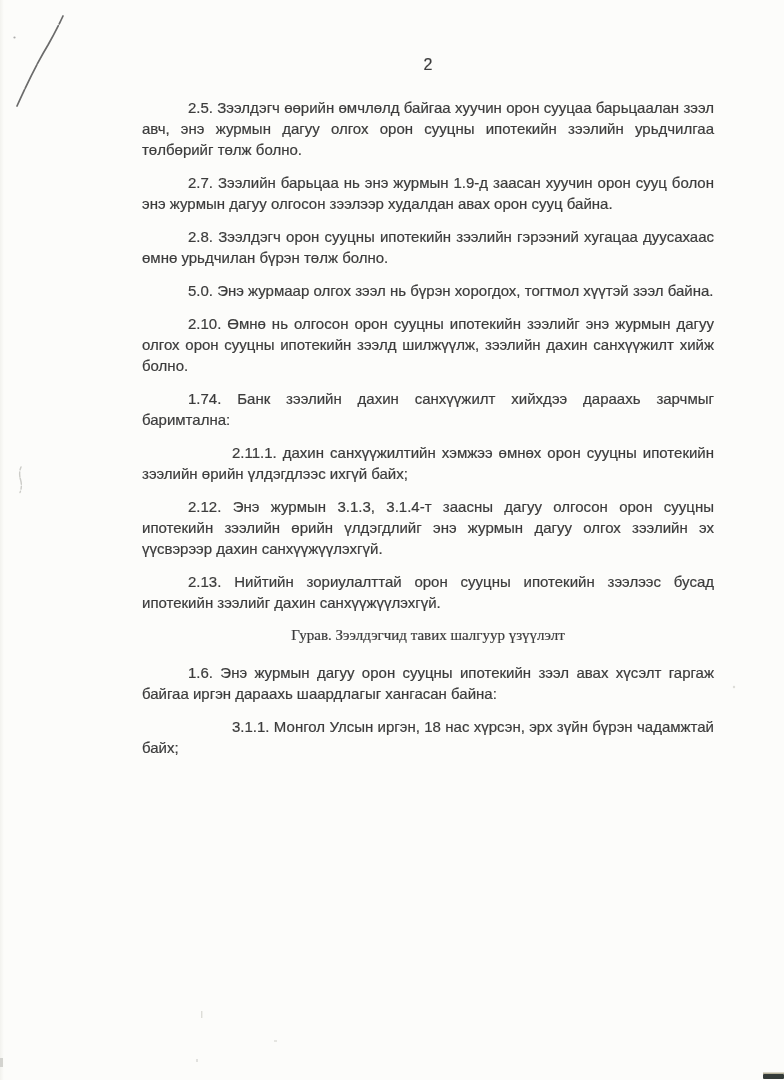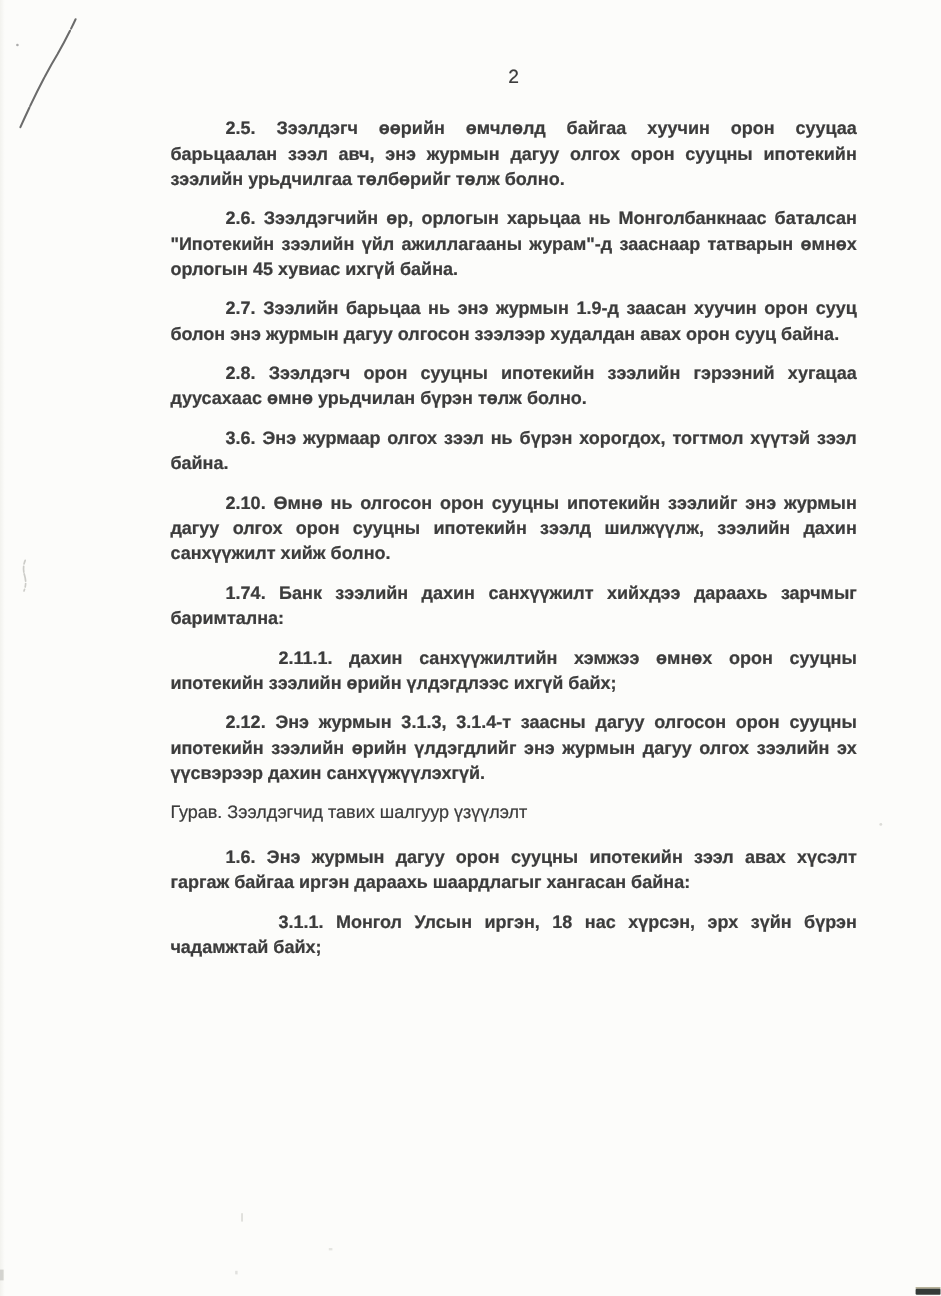--- a/index.html
+++ b/index.html
@@ -22,51 +22,51 @@
     -webkit-text-stroke:0.2px #3c3c3c;
   }
   .pagenum{
     text-align:center;
     margin:0 0 22px 0;
     font-size:16px;
   }
   .para{
     margin:12px 0 0 0;
     text-indent:46px;
-    font-weight:bold;
   }
   .para.sub{
     text-indent:90px;
   }
   .heading{
     margin:12px 0 16px 0;
-    text-align:left;
+    text-align:center;
     text-indent:0;
+    font-family:Liberation Serif, serif;
   }
   .marks{
     position:absolute;inset:0;
     pointer-events:none;
   }
 </style>
 </head>
 <body>
 
 <div class="sheet">
 
   <div class="doc">
     <div class="pagenum">2</div>
     <p class="para">2.5. Зээлдэгч өөрийн өмчлөлд байгаа хуучин орон сууцаа барьцаалан зээл авч, энэ журмын дагуу олгох орон сууцны ипотекийн зээлийн урьдчилгаа төлбөрийг төлж болно.</p>
-    <p class="para">2.6. Зээлдэгчийн өр, орлогын харьцаа нь Монголбанкнаас баталсан "Ипотекийн зээлийн үйл ажиллагааны журам"-д зааснаар татварын өмнөх орлогын 45 хувиас ихгүй байна.</p>
     <p class="para">2.7. Зээлийн барьцаа нь энэ журмын 1.9-д заасан хуучин орон сууц болон энэ журмын дагуу олгосон зээлээр худалдан авах орон сууц байна.</p>
     <p class="para">2.8. Зээлдэгч орон сууцны ипотекийн зээлийн гэрээний хугацаа дуусахаас өмнө урьдчилан бүрэн төлж болно.</p>
-    <p class="para">3.6. Энэ журмаар олгох зээл нь бүрэн хорогдох, тогтмол хүүтэй зээл байна.</p>
+    <p class="para">5.0. Энэ журмаар олгох зээл нь бүрэн хорогдох, тогтмол хүүтэй зээл байна.</p>
     <p class="para">2.10. Өмнө нь олгосон орон сууцны ипотекийн зээлийг энэ журмын дагуу олгох орон сууцны ипотекийн зээлд шилжүүлж, зээлийн дахин санхүүжилт хийж болно.</p>
     <p class="para">1.74. Банк зээлийн дахин санхүүжилт хийхдээ дараахь зарчмыг баримтална:</p>
     <p class="para sub">2.11.1. дахин санхүүжилтийн хэмжээ өмнөх орон сууцны ипотекийн зээлийн өрийн үлдэгдлээс ихгүй байх;</p>
     <p class="para">2.12. Энэ журмын 3.1.3, 3.1.4-т заасны дагуу олгосон орон сууцны ипотекийн зээлийн өрийн үлдэгдлийг энэ журмын дагуу олгох зээлийн эх үүсвэрээр дахин санхүүжүүлэхгүй.</p>
+    <p class="para">2.13. Нийтийн зориулалттай орон сууцны ипотекийн зээлээс бусад ипотекийн зээлийг дахин санхүүжүүлэхгүй.</p>
     <p class="heading">Гурав. Зээлдэгчид тавих шалгуур үзүүлэлт</p>
     <p class="para">1.6. Энэ журмын дагуу орон сууцны ипотекийн зээл авах хүсэлт гаргаж байгаа иргэн дараахь шаардлагыг хангасан байна:</p>
     <p class="para sub">3.1.1. Монгол Улсын иргэн, 18 нас хүрсэн, эрх зүйн бүрэн чадамжтай байх;</p>
   </div>
 
   <svg class="marks" width="784" height="1080" viewBox="0 0 784 1080">
 
     <path d="M17 106 Q 34 68 48 45 Q 56 31 63 16" fill="none" stroke="#515151" stroke-width="1.7" stroke-linecap="round" stroke-dasharray="18 1.5 26 1 44 2" opacity="0.85"></path>
 
     <circle cx="14.5" cy="37.5" r="1.1" fill="#8a8a8a" opacity="0.7"></circle>

